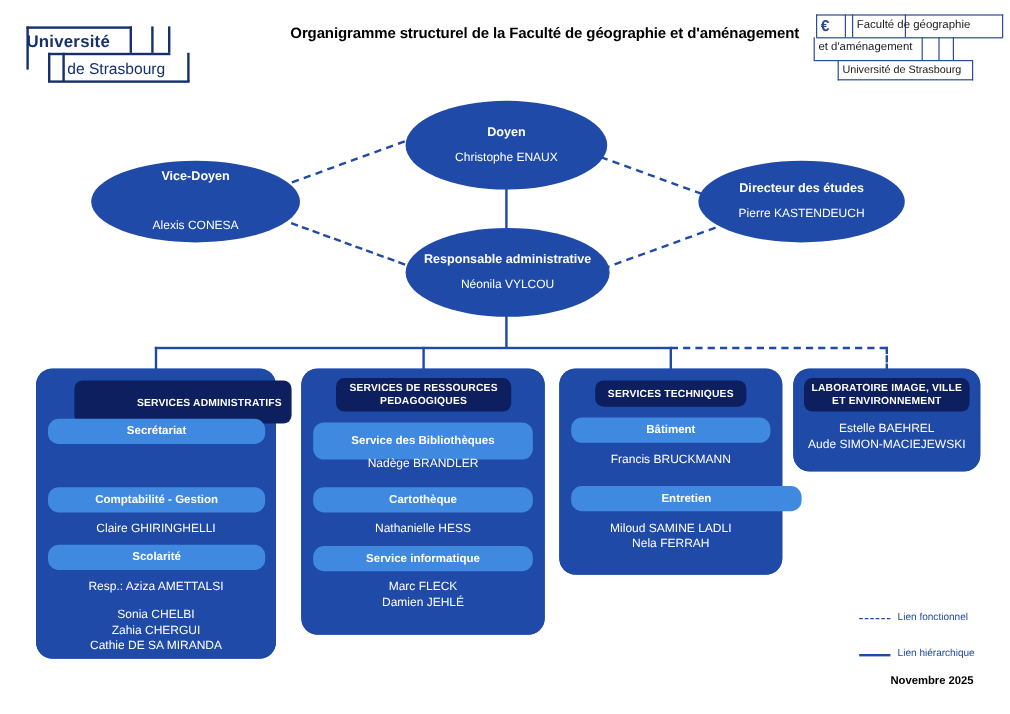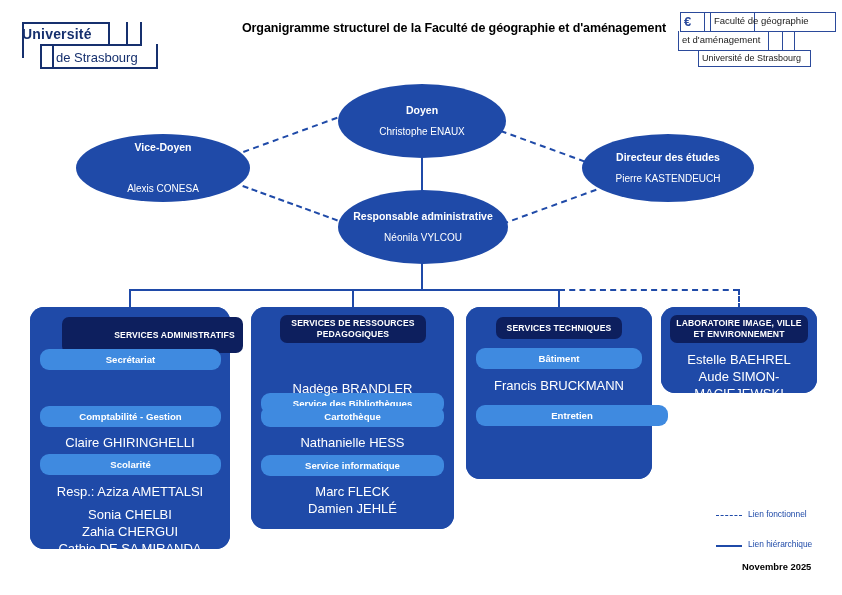--- a/index.html
+++ b/index.html
@@ -182,21 +182,21 @@
     font-weight: bold;
     display: flex;
     align-items: center;
     justify-content: center;
     text-align: center;
     line-height: 1.2;
   }
   .staff {
     position: absolute;
     color: #ffffff;
-    font-size: 13px;
+    font-size: 10px;
     text-align: center;
     line-height: 1.32;
     width: 100%;
     left: 0;
   }
 
   #dept-admin { left: 30px;  top: 307px; width: 200px; height: 242px; }
   #dept-peda  { left: 251px; top: 307px; width: 203px; height: 222px; }
   #dept-tech  { left: 466px; top: 307px; width: 186px; height: 172px; }
   #dept-labo  { left: 661px; top: 307px; width: 156px; height: 86px; }
@@ -325,34 +325,36 @@
     <div class="staff" style="top:127px;">Claire GHIRINGHELLI</div>
     <div class="subunit" style="left:10px; top:147px; width:181px; height:21px;">Scolarité</div>
     <div class="staff" style="top:176px;">Resp.: Aziza AMETTALSI</div>
     <div class="staff" style="top:199px; white-space:pre-line;">Sonia CHELBI
 Zahia CHERGUI
 Cathie DE SA MIRANDA</div>
   </div>
 
   <div class="dept" id="dept-peda">
     <div class="dept-header" style="left:29px; top:8px; width:146px; height:28px;">SERVICES DE RESSOURCES PEDAGOGIQUES</div>
-    <div class="subunit" style="left:10px; top:45px; width:183px; height:21px;margin-top:41px;">Service des Bibliothèques</div>
+    <div class="subunit" style="left:10px; top:45px; width:183px; height:31px;">Service des Bibliothèques</div>
     <div class="staff" style="top:73px;">Nadège BRANDLER</div>
     <div class="subunit" style="left:10px; top:99px; width:183px; height:21px;">Cartothèque</div>
     <div class="staff" style="top:127px;">Nathanielle HESS</div>
     <div class="subunit" style="left:10px; top:148px; width:183px; height:21px;">Service informatique</div>
     <div class="staff" style="top:176px; white-space:pre-line;">Marc FLECK
 Damien JEHLÉ</div>
   </div>
 
   <div class="dept" id="dept-tech">
     <div class="dept-header" style="left:30px; top:10px; width:126px; height:22px;">SERVICES TECHNIQUES</div>
     <div class="subunit" style="left:10px; top:41px; width:166px; height:21px;">Bâtiment</div>
     <div class="staff" style="top:70px;">Francis BRUCKMANN</div>
     <div class="subunit" style="left:10px; top:98px; width:192px; height:21px;">Entretien</div>
+    <div class="staff" style="top:127px; white-space:pre-line;">Miloud SAMINE LADLI
+Nela FERRAH</div>
   </div>
 
   <div class="dept" id="dept-labo">
     <div class="dept-header" style="left:9px; top:8px; width:138px; height:28px;">LABORATOIRE IMAGE, VILLE ET ENVIRONNEMENT</div>
     <div class="staff" style="top:44px; white-space:pre-line;">Estelle BAEHREL
 Aude SIMON-MACIEJEWSKI</div>
   </div>
 
   <div class="legend">
     <div class="legend-row">

